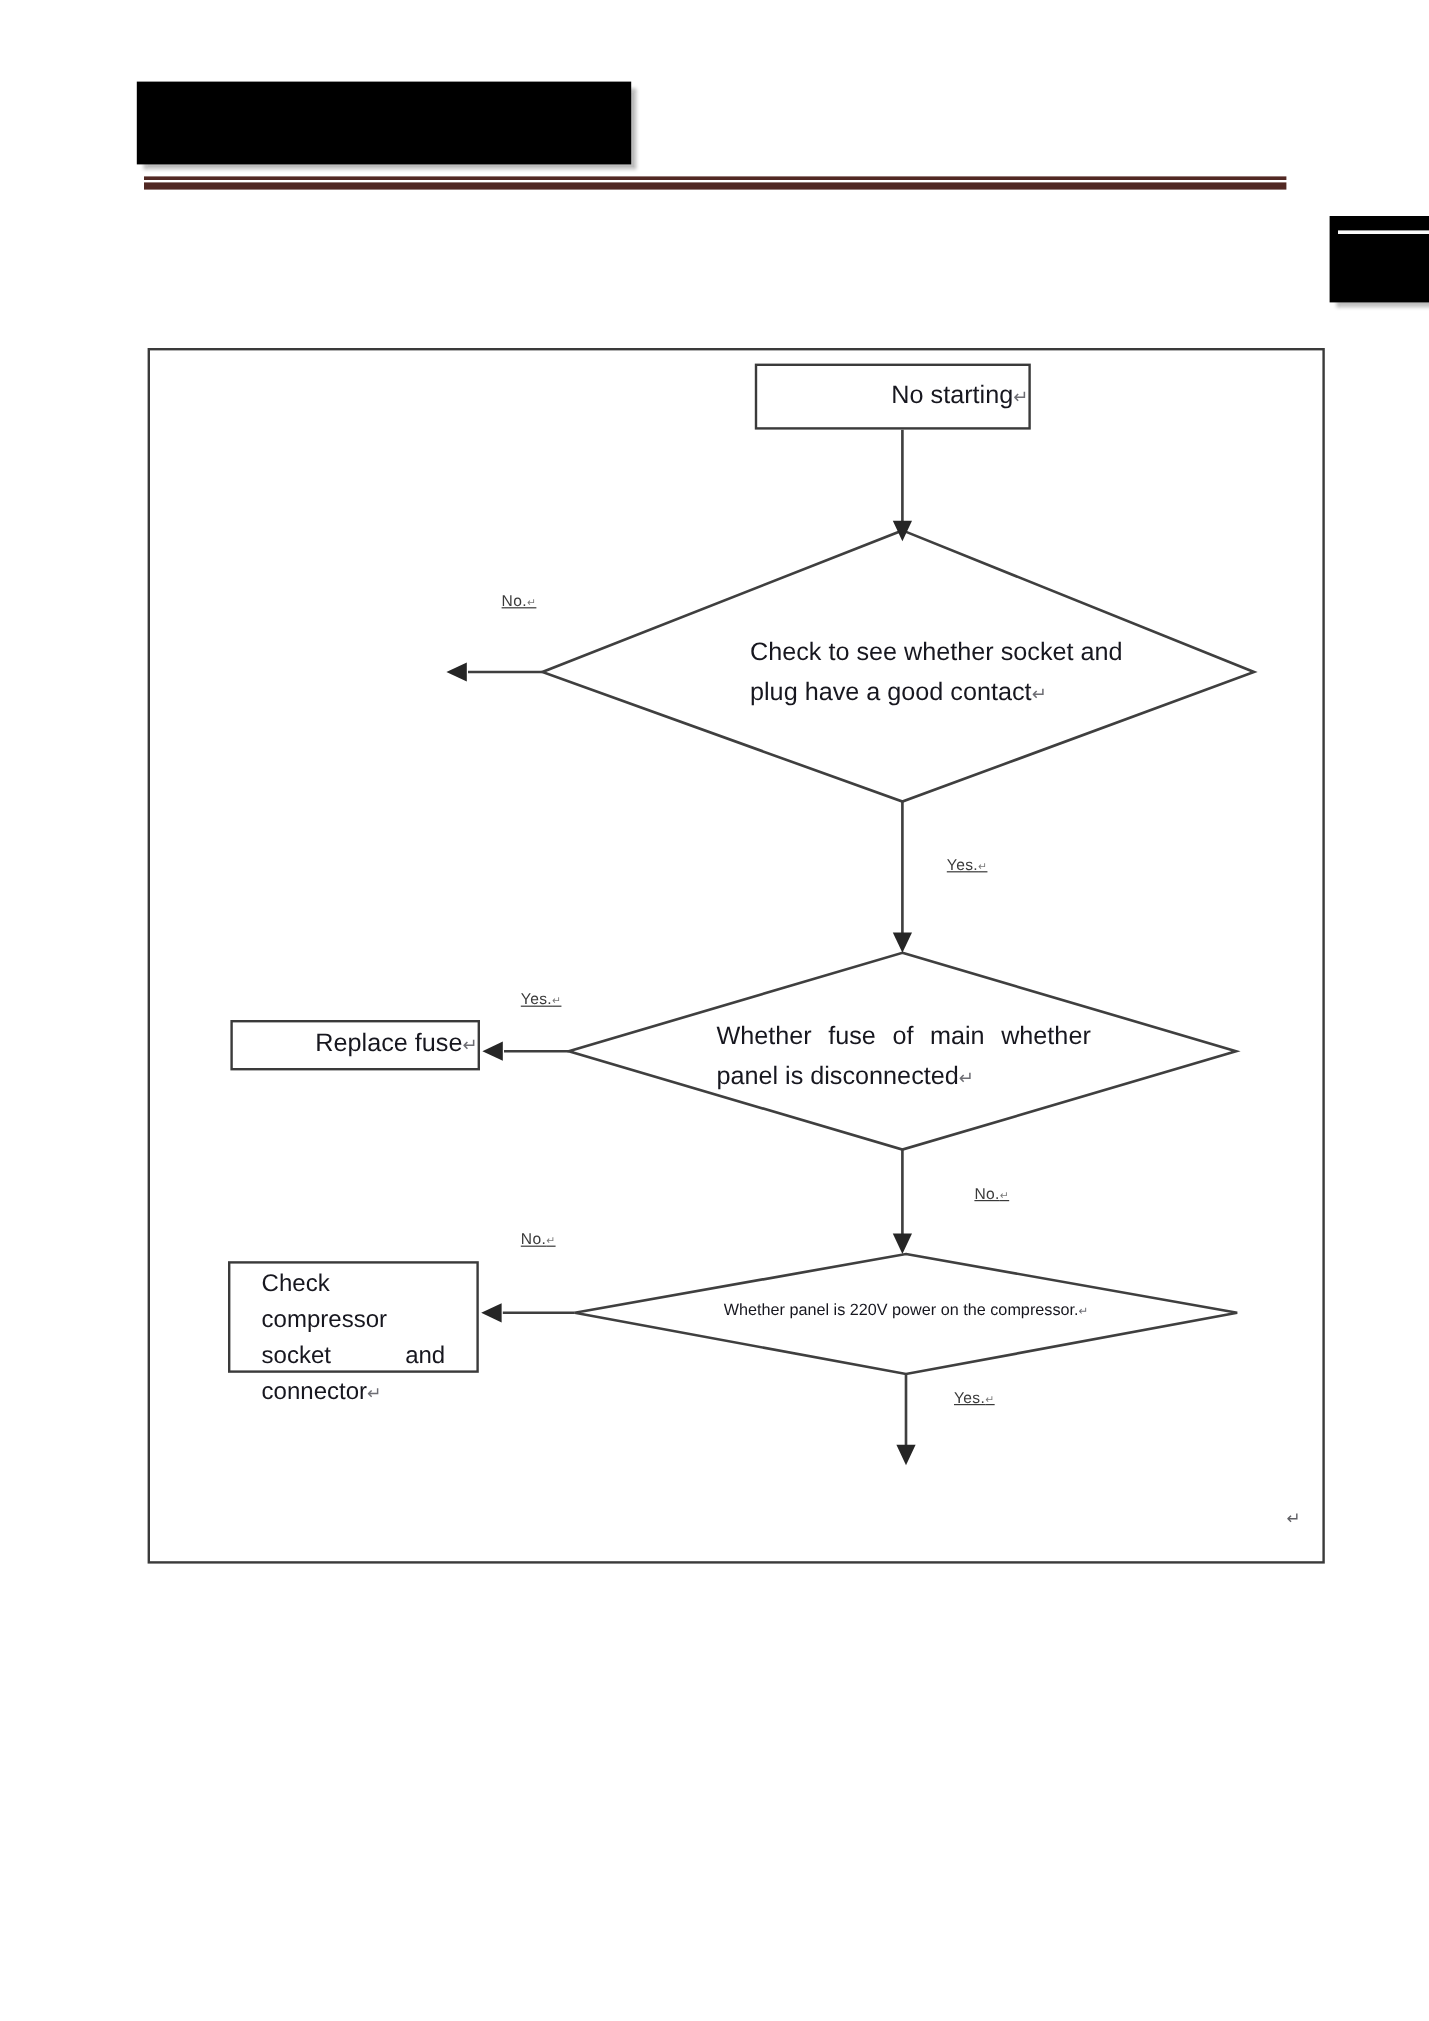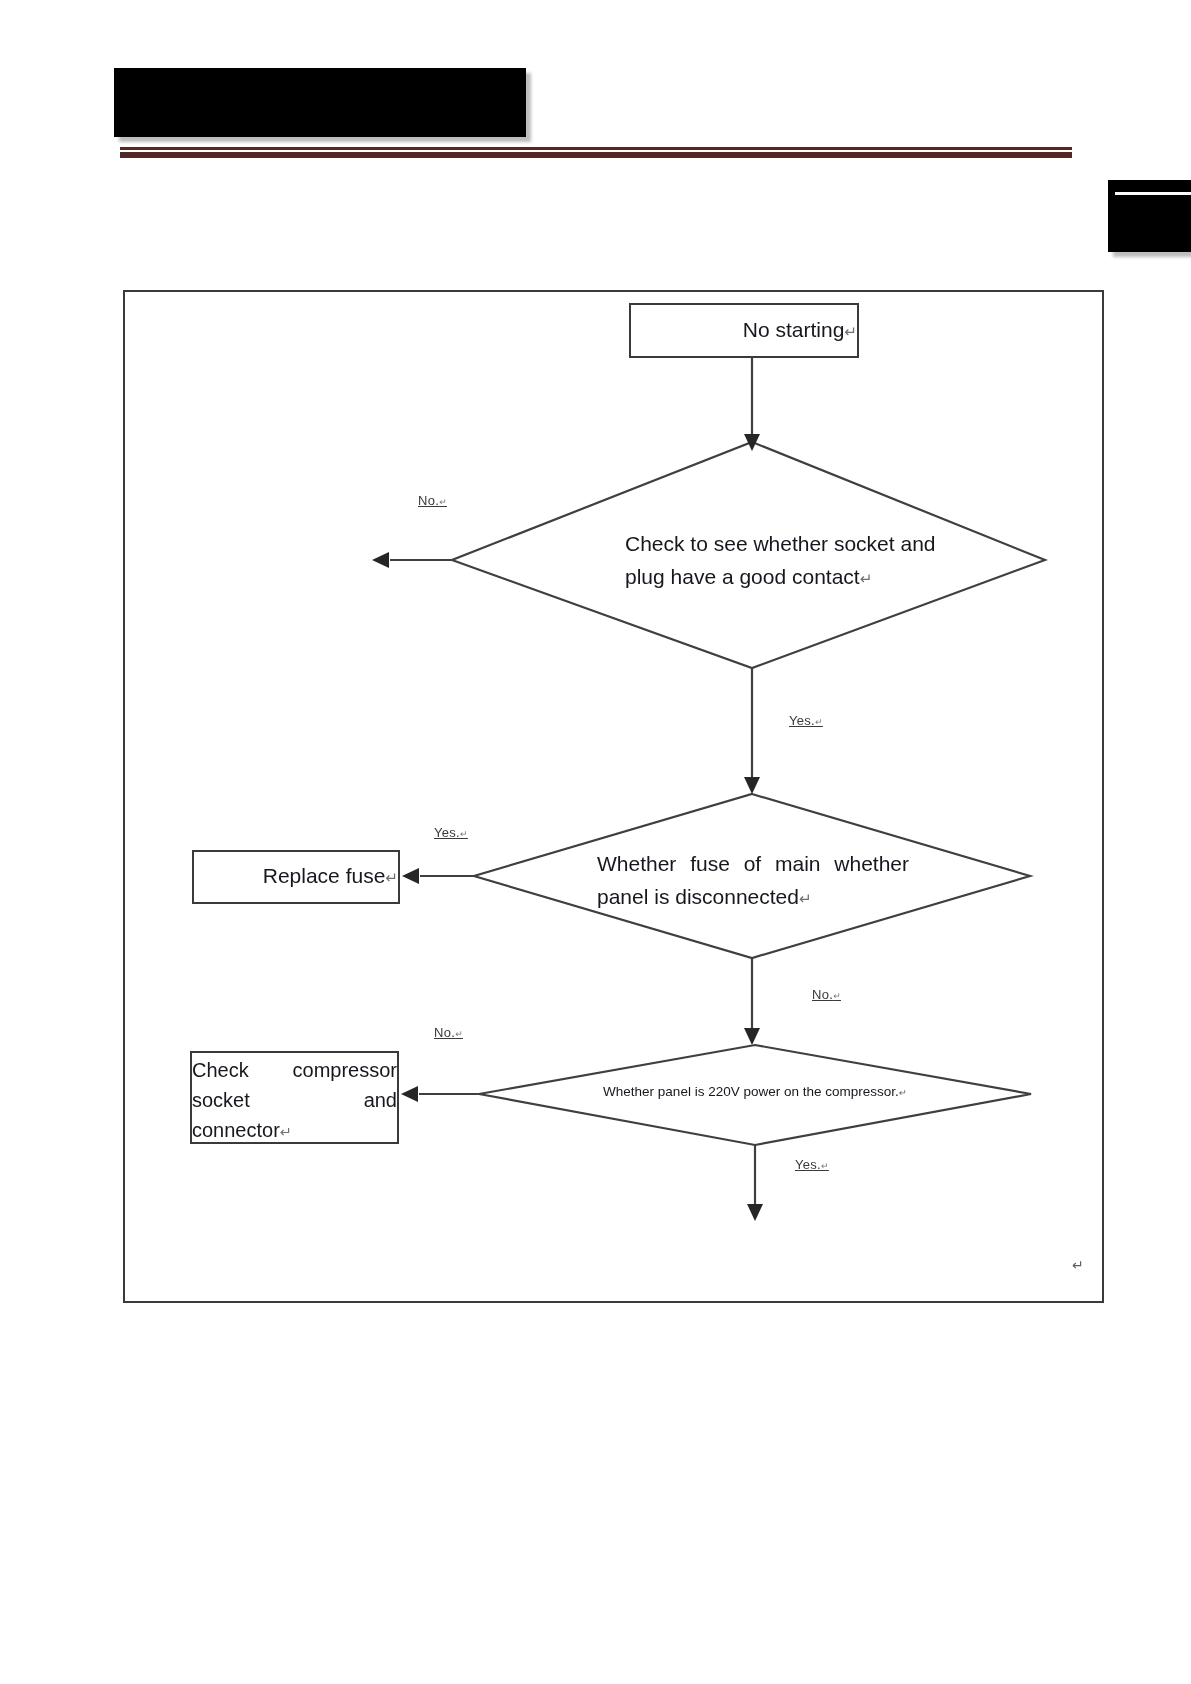--- a/index.html
+++ b/index.html
@@ -28,22 +28,22 @@
   }
   .chart svg{position:absolute;left:0;top:0;}
   .node{
     position:absolute;border:2.5px solid #3a3a3a;background:#fff;
     box-sizing:border-box;font-size:21px;line-height:34px;
   }
   .node.center{display:flex;align-items:center;justify-content:flex-end;text-align:center;}
   .jline{text-align:justify;text-align-last:justify;}
   .box-a{left:504px;top:11px;width:230px;height:55px;font-size:21px;}
   .box-b{left:30px;top:221px;width:215px;height:92px;padding:5px 9px;}
-  .box-c{left:67px;top:558px;width:208px;height:54px;font-size:21px;}
-  .box-d{left:65px;top:759px;width:209px;height:93px;padding:2px 0;line-height:30px;font-size:20px;}
+  .box-c{left:67px;top:558px;width:208px;height:42px;font-size:21px;}
+  .box-d{left:65px;top:759px;width:209px;height:93px;padding:2px 26px;line-height:30px;font-size:20px;}
   .box-e{left:485px;top:929px;width:291px;height:62px;font-size:16px;letter-spacing:-0.2px;line-height:20px;}
   .dtext{position:absolute;font-size:21px;line-height:33px;background:transparent;}
   .d1text{left:460px;top:235px;margin-left:40px;}
   .d2text{left:472px;top:555px;width:312px;}
   .d3text{left:630px;top:792px;transform:translateX(-50%);font-size:13.5px;line-height:16px;white-space:nowrap;}
   .elabel{
     position:absolute;font-size:13px;color:#3a3a3a;letter-spacing:0.3px;white-space:nowrap;text-decoration:underline;
   }
   .lbl-no1{left:293px;top:201px;}
   .lbl-yes1{left:664px;top:421px;}

